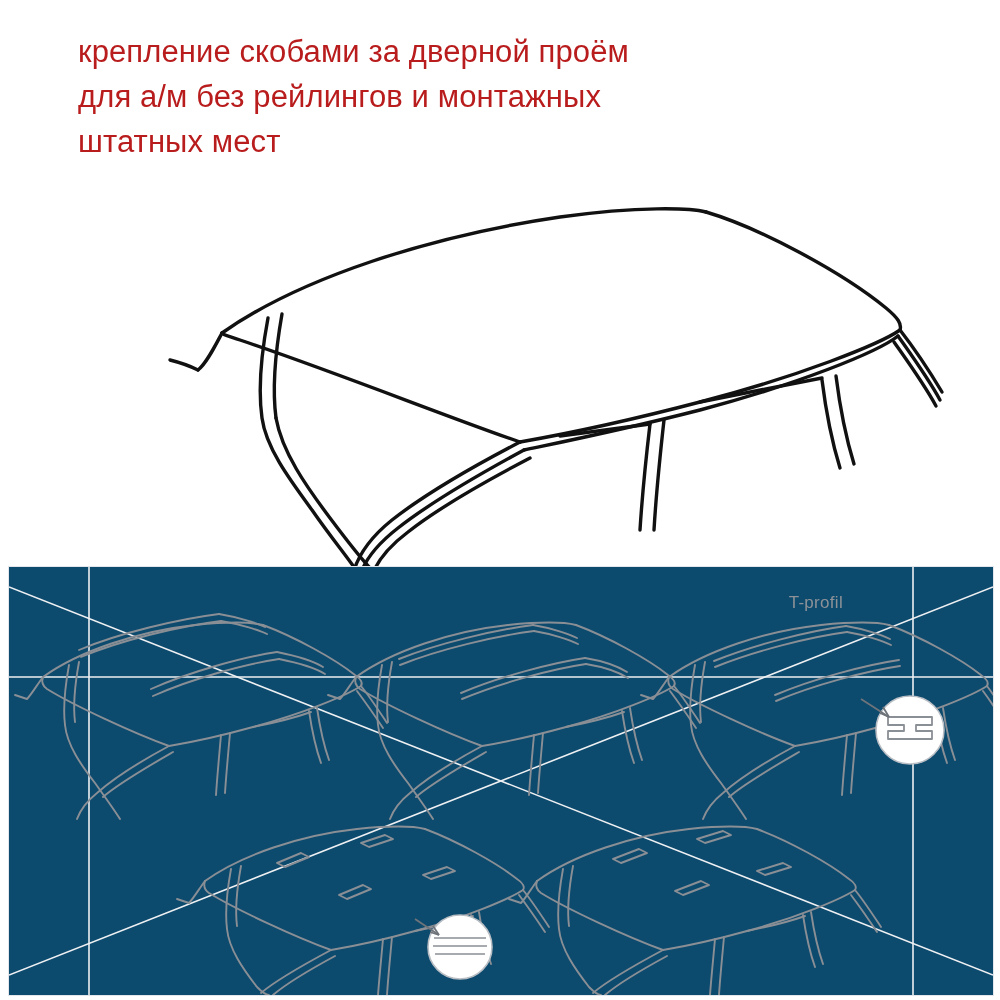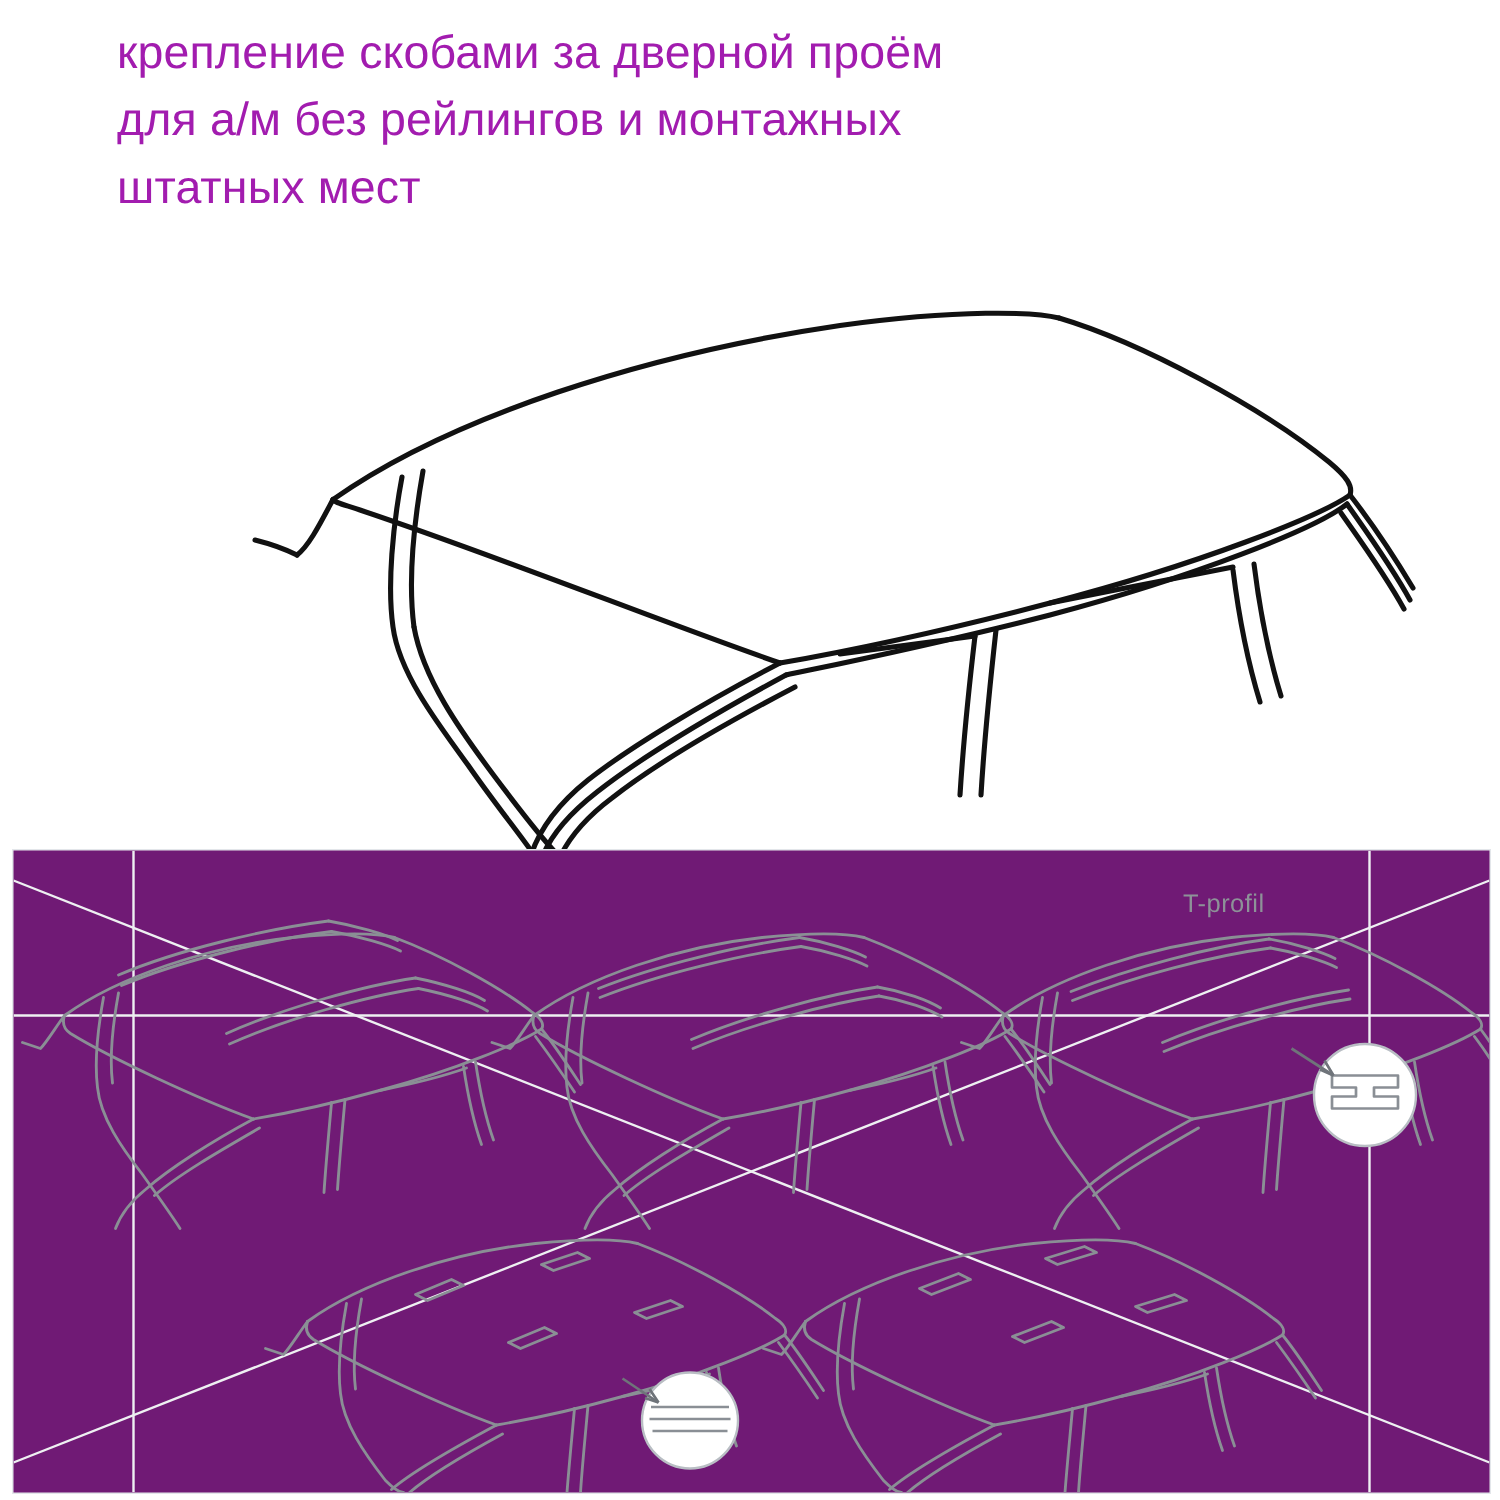--- a/index.html
+++ b/index.html
@@ -13,26 +13,26 @@
     position: relative;
     overflow: hidden;
     font-family: "Liberation Sans", sans-serif;
     color: #1a1a1a;
   }
 
   
   .caption {
     position: absolute;
     left: 78px;
-    top: 13px;
+    top: 30px;
     width: 860px;
     font-size: 31px;
     line-height: 1.45;
     font-weight: 400;
-    color: #a21caf;
+    color: #b91c1c;
     letter-spacing: 0.1px;
     white-space: pre-line;
   }
 
   
   .hero {
     position: absolute;
     left: 0;
     top: 180px;
     width: 1000px;
@@ -40,21 +40,21 @@
   }
 
   
   .variants {
     position: absolute;
     left: 8px;
     top: 566px;
     width: 984px;
     height: 428px;
     border: 1px solid #e3e6ea;
-    background: #701a75;
+    background: #0c4a6e;
     overflow: hidden;
   }
   .variants svg {
     display: block;
   }
   .tprofil-label {
     position: absolute;
     right: 150px;
     top: 26px;
     font-size: 17px;

